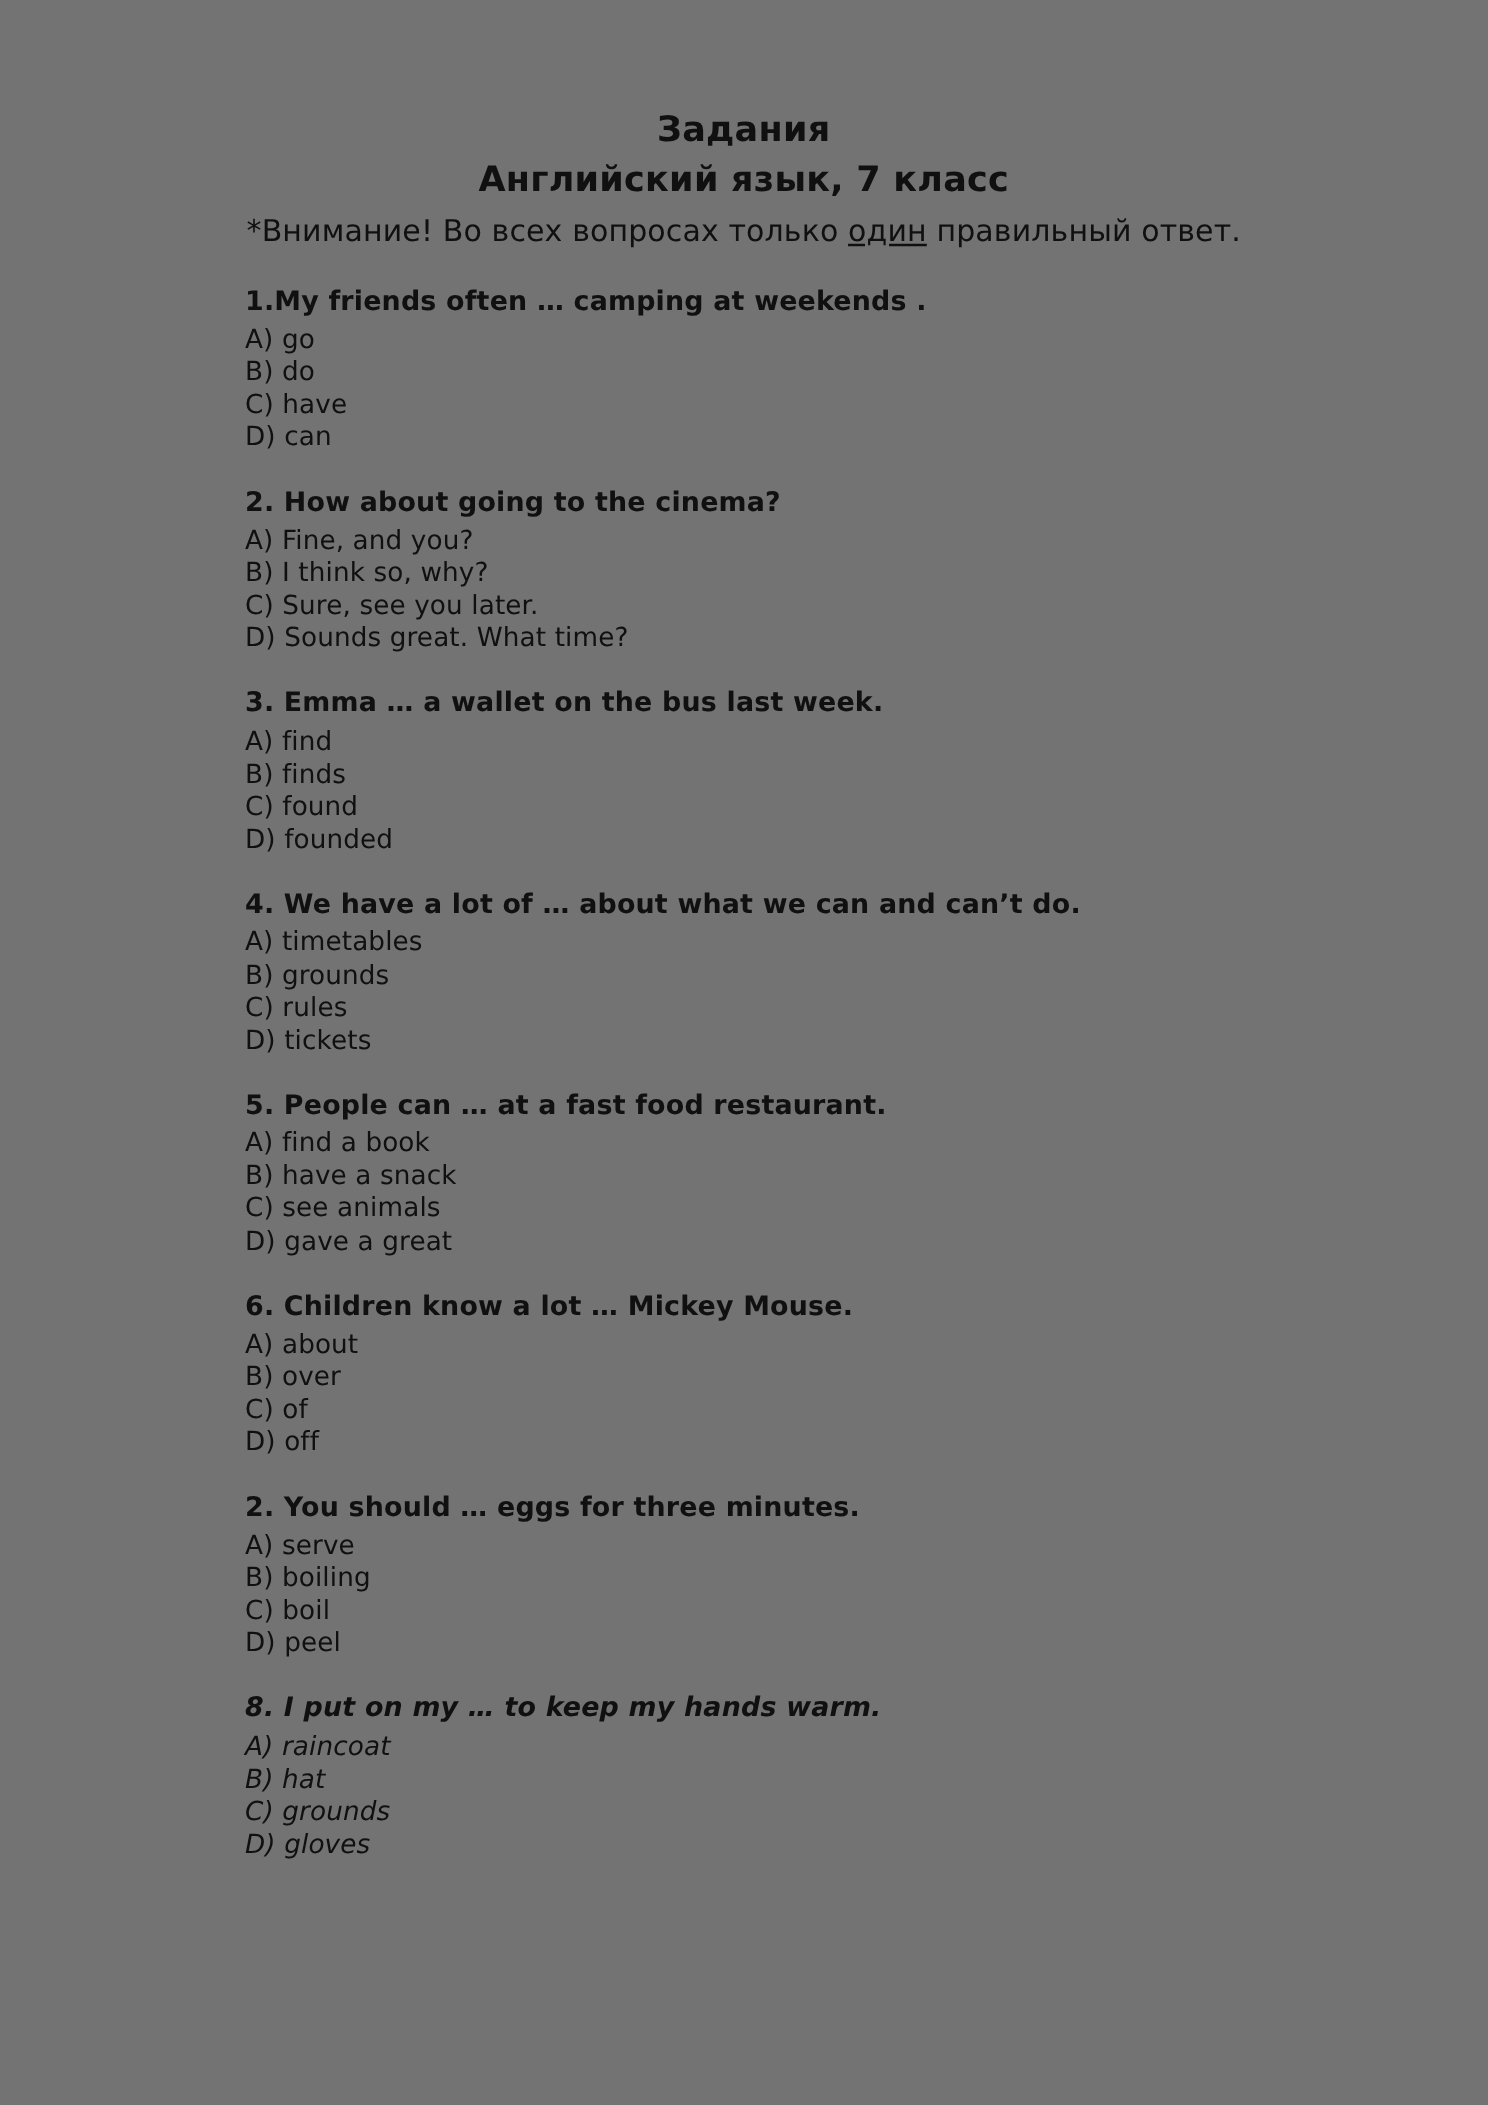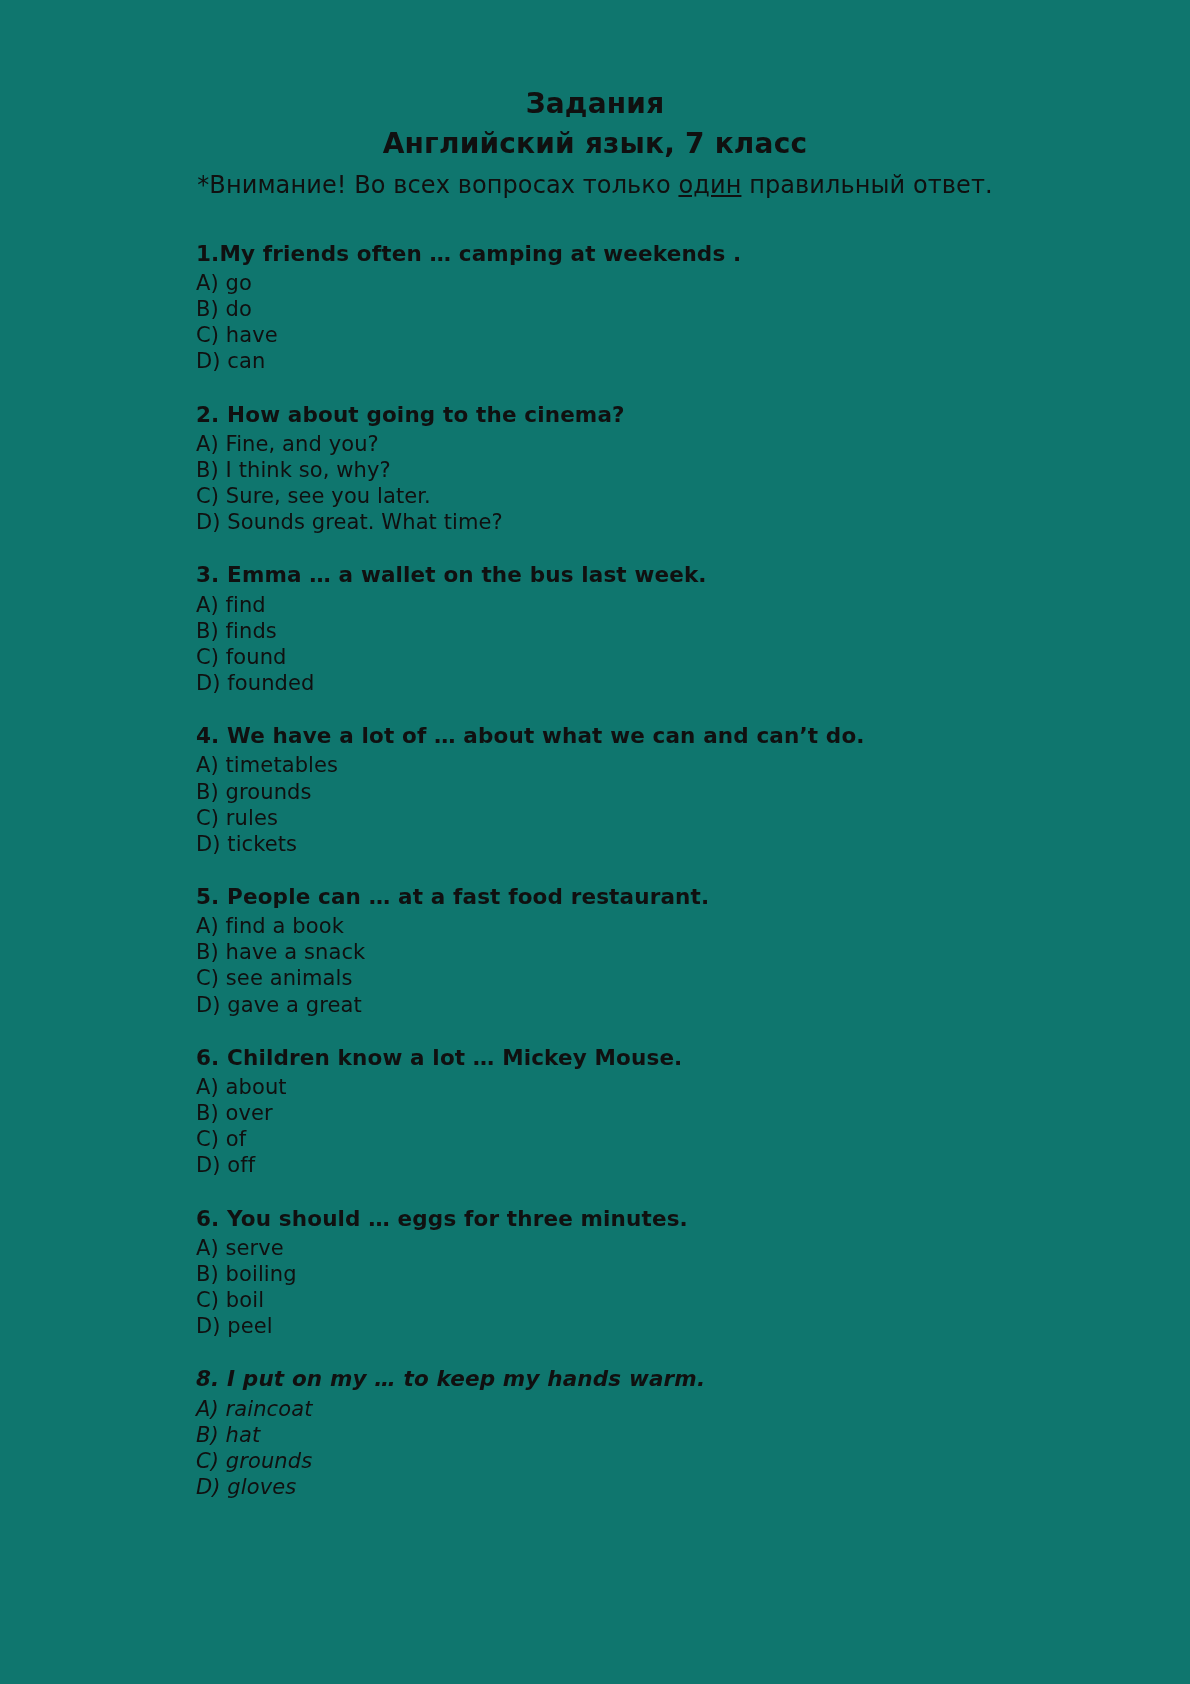--- a/index.html
+++ b/index.html
@@ -12,21 +12,21 @@
     width: 1190px;
     height: 1684px;
     font-family: "DejaVu Sans", "Liberation Sans", sans-serif;
     color: #101010;
     -webkit-font-smoothing: antialiased;
   }
   .page {
     position: relative;
     width: 1190px;
     height: 1684px;
-    background: #0f766e;
+    background: #737373;
     box-sizing: border-box;
     padding: 0;
     overflow: hidden;
   }
 
   
   .header {
     width: 100%;
     text-align: center;
     padding-top: 86px;
@@ -53,21 +53,21 @@
     margin: 8px 0 0 0;
     letter-spacing: 0.1px;
   }
   .header .notice .emph {
     text-decoration: underline;
     text-underline-offset: 2px;
   }
 
   
   .questions {
-    margin-top: 40px;
+    margin-top: 28px;
     padding-left: 196px;
     padding-right: 44px;
   }
   .question-block {
     margin-bottom: 27px;
   }
   .question-block:last-child {
     margin-bottom: 0;
     font-style: italic;
   }
@@ -145,21 +145,21 @@
 
     <div class="question-block">
       <p class="q-stem">6. Children know a lot …  Mickey Mouse.</p>
       <p class="q-option">A) about</p>
       <p class="q-option">B) over</p>
       <p class="q-option">C) of</p>
       <p class="q-option">D) off</p>
     </div>
 
     <div class="question-block">
-      <p class="q-stem">6. You should …  eggs for three minutes.</p>
+      <p class="q-stem">2. You should …  eggs for three minutes.</p>
       <p class="q-option">A) serve</p>
       <p class="q-option">B) boiling</p>
       <p class="q-option">C) boil</p>
       <p class="q-option">D) peel</p>
     </div>
 
     <div class="question-block">
       <p class="q-stem">8. I put on my …  to keep my hands warm.</p>
       <p class="q-option">A) raincoat</p>
       <p class="q-option">B) hat</p>

